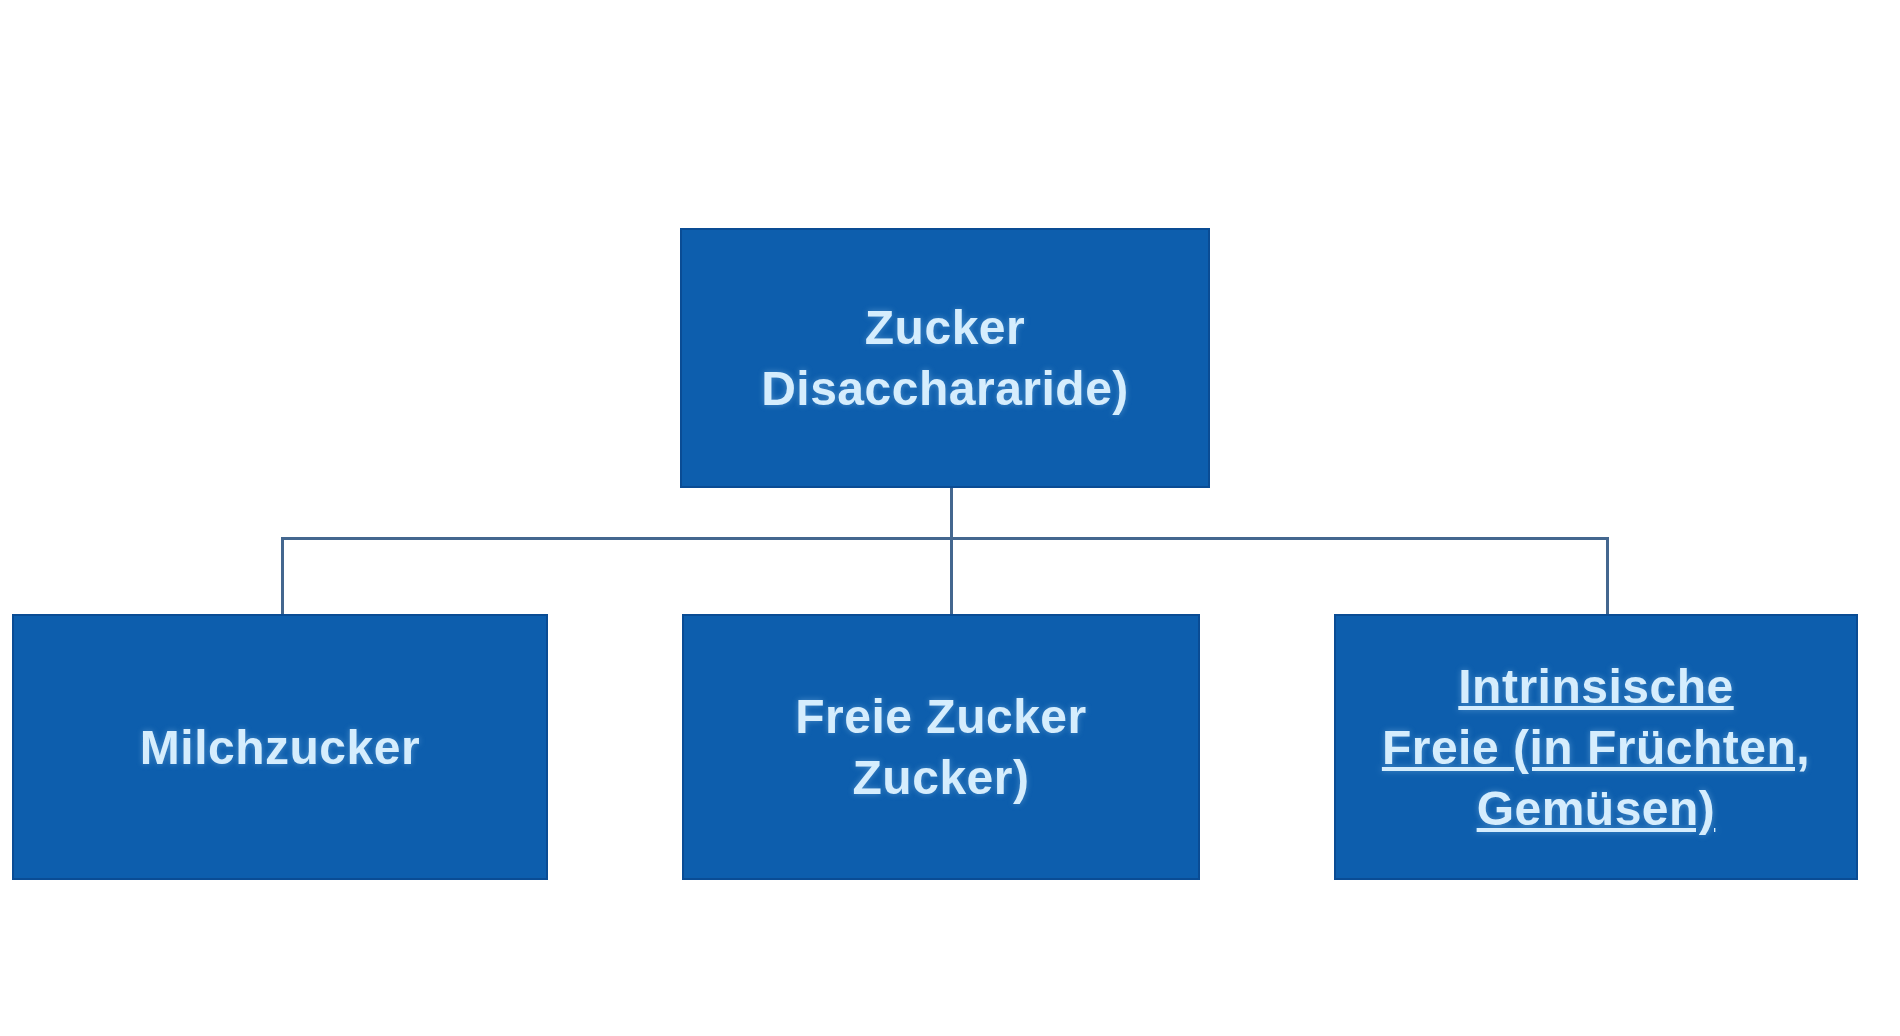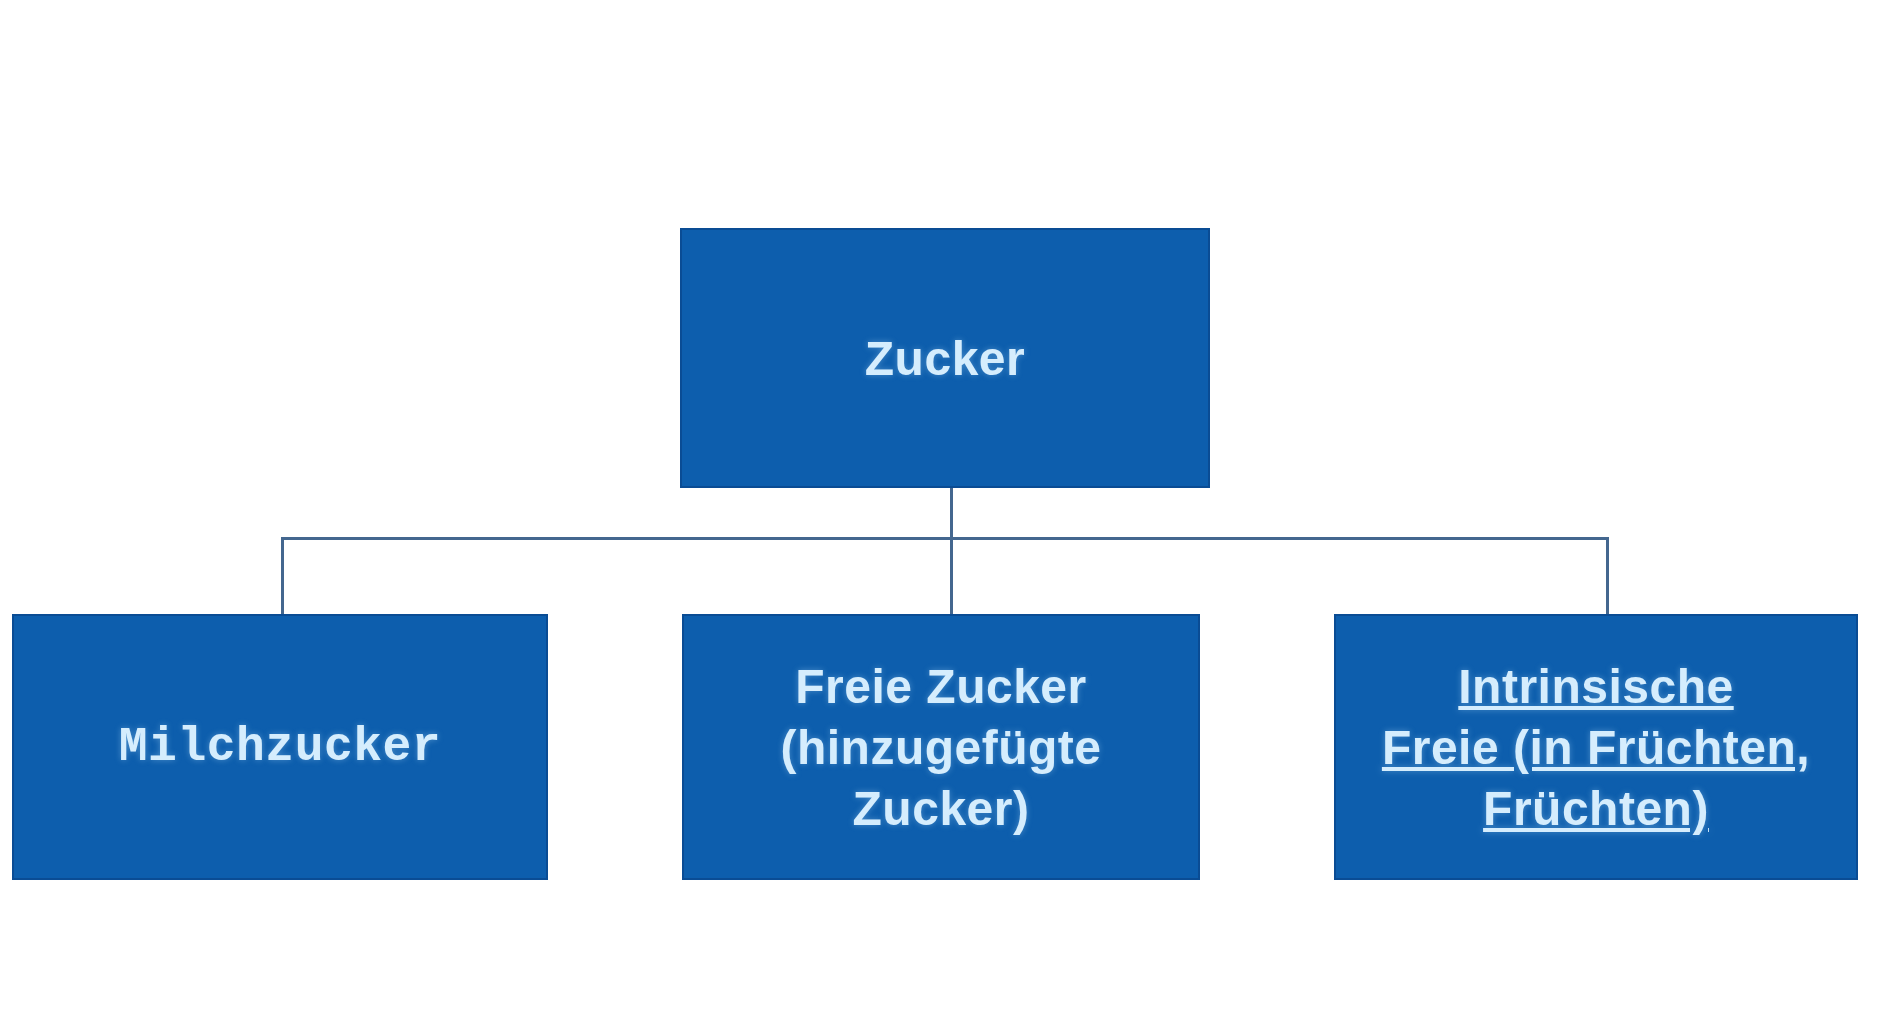--- a/index.html
+++ b/index.html
@@ -38,52 +38,52 @@
     line-height:61px;
     letter-spacing:0.5px;
     text-shadow:0 0 6px rgba(190,230,255,0.35);
   }
   .node .line{display:block;white-space:nowrap;}
   .connector{
     position:absolute;
     background:var(--connector);
   }
   .root-box   {left:680px;  top:228px; width:530px; height:260px;}
-  .child-left {left:12px;   top:614px; width:536px; height:266px;font-family:Liberation Mono, monospace;}
+  .child-left {left:12px;   top:614px; width:536px; height:266px;}
   .child-mid  {left:682px;  top:614px; width:518px; height:266px;text-align:center;}
   .child-right{left:1334px; top:614px; width:524px; height:266px;text-decoration:underline;}
 
   .stub-center{left:950px;  top:488px; width:3px;    height:126px;}
   .h-line     {left:281px;  top:537px; width:1328px; height:3px;}
   .stub-left  {left:281px;  top:537px; width:3px;    height:77px;}
   .stub-right {left:1606px; top:537px; width:3px;    height:77px;}
 </style>
 </head>
 <body>
 
 <div class="canvas">
 
   <div class="connector stub-center"></div>
   <div class="connector h-line"></div>
   <div class="connector stub-left"></div>
   <div class="connector stub-right"></div>
 
   <div class="node root-box">
     <span class="line">Zucker</span>
+    <span class="line">Disacchararide)</span>
   </div>
 
   <div class="node child-left">
     <span class="line">Milchzucker</span>
   </div>
 
   <div class="node child-mid">
     <span class="line">Freie Zucker</span>
-    <span class="line">(hinzugefügte</span>
     <span class="line">Zucker)</span>
   </div>
 
   <div class="node child-right">
     <span class="line">Intrinsische</span>
     <span class="line">Freie (in Früchten,</span>
-    <span class="line">Früchten)</span>
+    <span class="line">Gemüsen)</span>
   </div>
 
 </div>
 
 </body></html>

